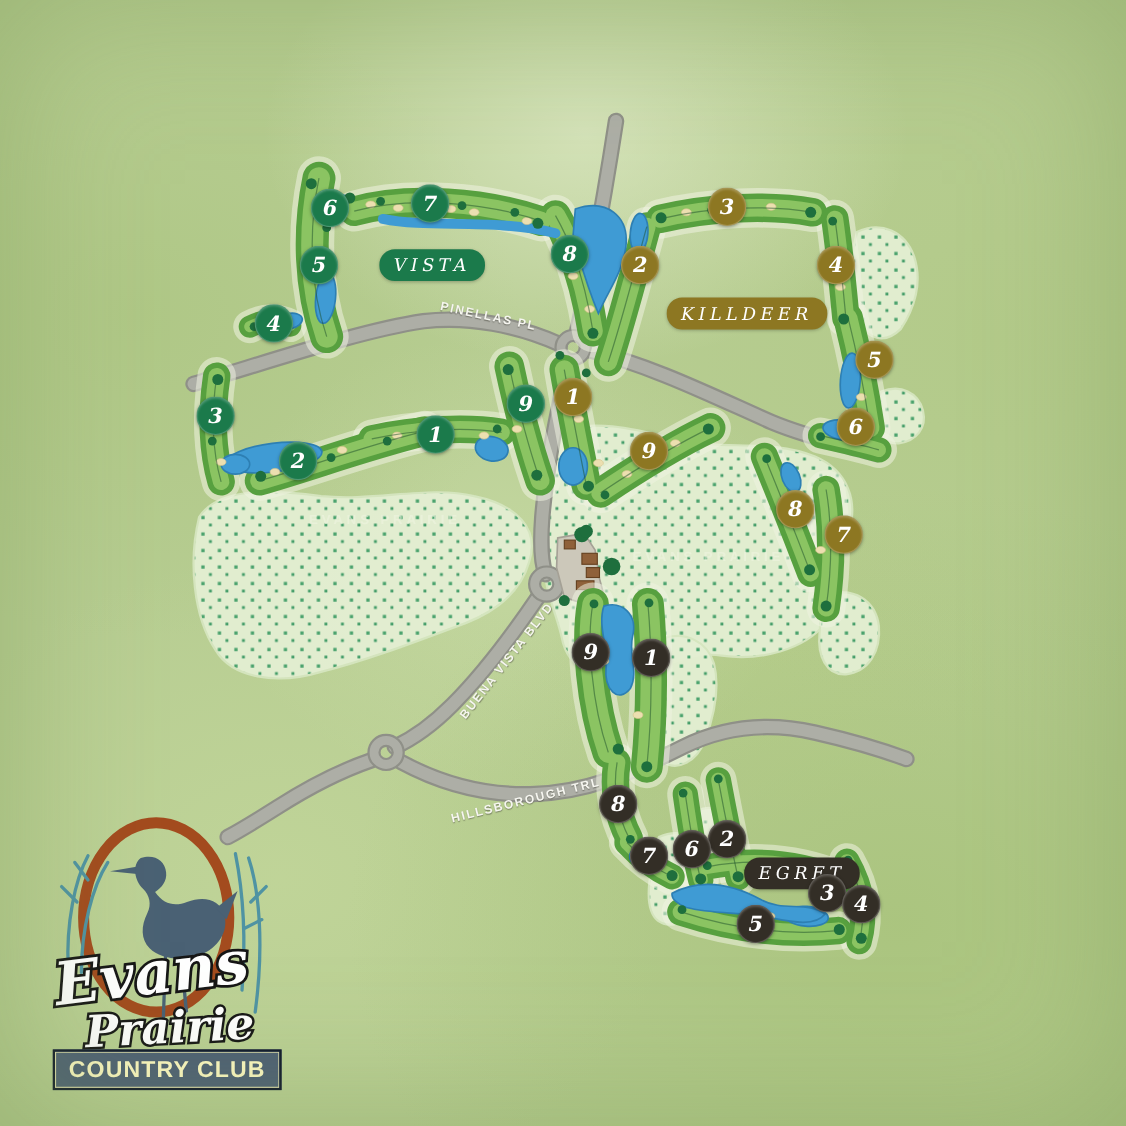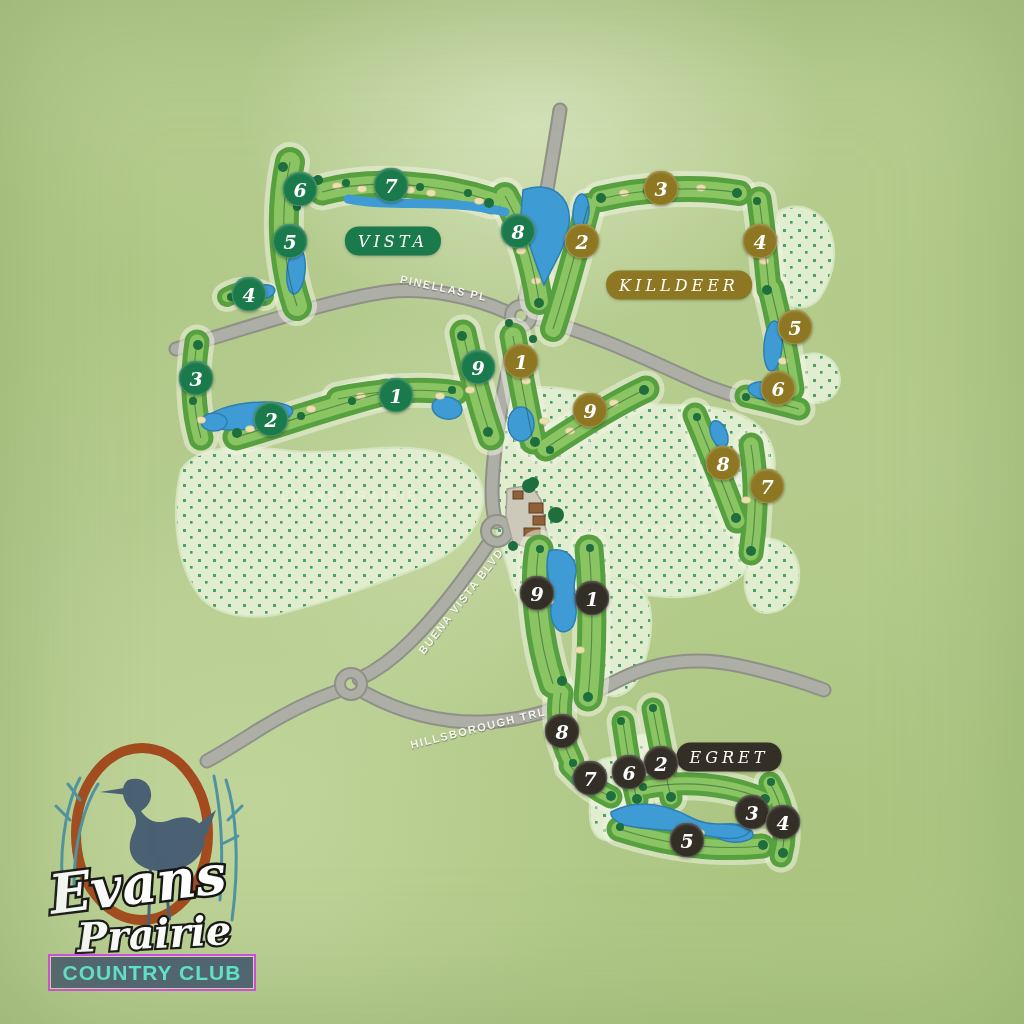--- a/index.html
+++ b/index.html
@@ -11,34 +11,34 @@
       radial-gradient(500px 420px at 12% 28%, rgba(163,191,116,.40), rgba(163,191,116,0) 70%),
       radial-gradient(600px 500px at 88% 30%, rgba(174,199,128,.45), rgba(174,199,128,0) 70%),
       radial-gradient(700px 550px at 80% 82%, rgba(158,188,108,.50), rgba(158,188,108,0) 72%),
       radial-gradient(520px 420px at 25% 78%, rgba(200,219,158,.50), rgba(200,219,158,0) 70%),
       radial-gradient(380px 300px at 45% 50%, rgba(214,230,180,.40), rgba(214,230,180,0) 70%),
       radial-gradient(300px 240px at 68% 58%, rgba(186,208,140,.40), rgba(186,208,140,0) 70%);}
   .vignette{position:absolute;inset:0;pointer-events:none;
     box-shadow:inset 0 0 140px rgba(118,148,78,.45);}
   svg.layer{position:absolute;left:0;top:0;width:1024px;height:1024px;}
   .watermark{position:absolute;transform:translate(-50%,-50%);color:#f0f5e2;opacity:.55;
-    font-weight:bold;font-size:12px;letter-spacing:3.5px;white-space:nowrap;margin-top:24px;}
+    font-weight:bold;font-size:12px;letter-spacing:3.5px;white-space:nowrap;}
   .road-label{position:absolute;color:#f6f6f0;font-weight:bold;font-size:11px;
     letter-spacing:1.6px;white-space:nowrap;text-shadow:0 1px 1px rgba(70,70,58,.55);}
   .badge{position:absolute;transform:translate(-50%,-50%);color:#fff;
     font-family:"DejaVu Serif",serif;font-style:italic;font-size:16px;letter-spacing:4px;
     padding:5px 13px;border-radius:14px;white-space:nowrap;box-shadow:0 1px 3px rgba(0,0,0,.25);}
   .hole{position:absolute;width:35px;height:35px;border-radius:50%;
     transform:translate(-50%,-50%);display:flex;align-items:center;justify-content:center;
     color:#fff;font-family:"DejaVu Serif",serif;font-style:italic;font-weight:bold;font-size:19px;
     box-shadow:0 1px 3px rgba(0,0,0,.35), inset 0 1px 2px rgba(255,255,255,.2);
     border:1px solid rgba(255,255,255,.22);box-sizing:border-box;}
   .cc-badge{position:absolute;left:48px;top:954px;width:204px;height:33px;
-    background:#4e6075;border:2px solid #d946ef;box-shadow:inset 0 0 0 1px rgba(230,227,176,.95);
-    display:flex;align-items:center;justify-content:center;color:#5eead4;font-weight:bold;
+    background:#4e6075;border:2px solid #0f172a;box-shadow:inset 0 0 0 1px rgba(230,227,176,.95);
+    display:flex;align-items:center;justify-content:center;color:#fef9c3;font-weight:bold;
     font-size:21px;letter-spacing:1px;}
 </style>
 </head>
 <body>
 
 <div id="canvas">
   <div class="wash"></div>
 
   <svg class="layer" id="map-svg" viewBox="0 0 1024 1024">
     <defs>
@@ -326,21 +326,21 @@
       <div class="badge" style="left: 679px; top: 285px; background: rgb(141, 119, 34);">KILLDEER</div>
       <div class="hole" style="left: 521px; top: 361px; background: rgb(141, 119, 34);">1</div>
       <div class="hole" style="left: 582px; top: 241px; background: rgb(141, 119, 34);">2</div>
       <div class="hole" style="left: 661px; top: 188px; background: rgb(141, 119, 34);">3</div>
       <div class="hole" style="left: 760px; top: 241px; background: rgb(141, 119, 34);">4</div>
       <div class="hole" style="left: 795px; top: 327px; background: rgb(141, 119, 34);">5</div>
       <div class="hole" style="left: 778px; top: 388px; background: rgb(141, 119, 34);">6</div>
       <div class="hole" style="left: 767px; top: 486px; background: rgb(141, 119, 34);">7</div>
       <div class="hole" style="left: 723px; top: 463px; background: rgb(141, 119, 34);">8</div>
       <div class="hole" style="left: 590px; top: 410px; background: rgb(141, 119, 34);">9</div>
-      <div class="badge" style="left: 729px; top: 757px; background: rgb(51, 46, 38);">EGRET</div>
+      <div class="badge" style="left: 729px; top: 794px; background: rgb(51, 46, 38);">EGRET</div>
       <div class="hole" style="left: 592px; top: 598px; background: rgb(51, 46, 38);">1</div>
       <div class="hole" style="left: 661px; top: 763px; background: rgb(51, 46, 38);">2</div>
       <div class="hole" style="left: 752px; top: 812px; background: rgb(51, 46, 38);">3</div>
       <div class="hole" style="left: 783px; top: 822px; background: rgb(51, 46, 38);">4</div>
       <div class="hole" style="left: 687px; top: 840px; background: rgb(51, 46, 38);">5</div>
       <div class="hole" style="left: 629px; top: 772px; background: rgb(51, 46, 38);">6</div>
       <div class="hole" style="left: 590px; top: 778px; background: rgb(51, 46, 38);">7</div>
       <div class="hole" style="left: 562px; top: 731px; background: rgb(51, 46, 38);">8</div>
       <div class="hole" style="left: 537px; top: 593px; background: rgb(51, 46, 38);">9</div>
     </div>

